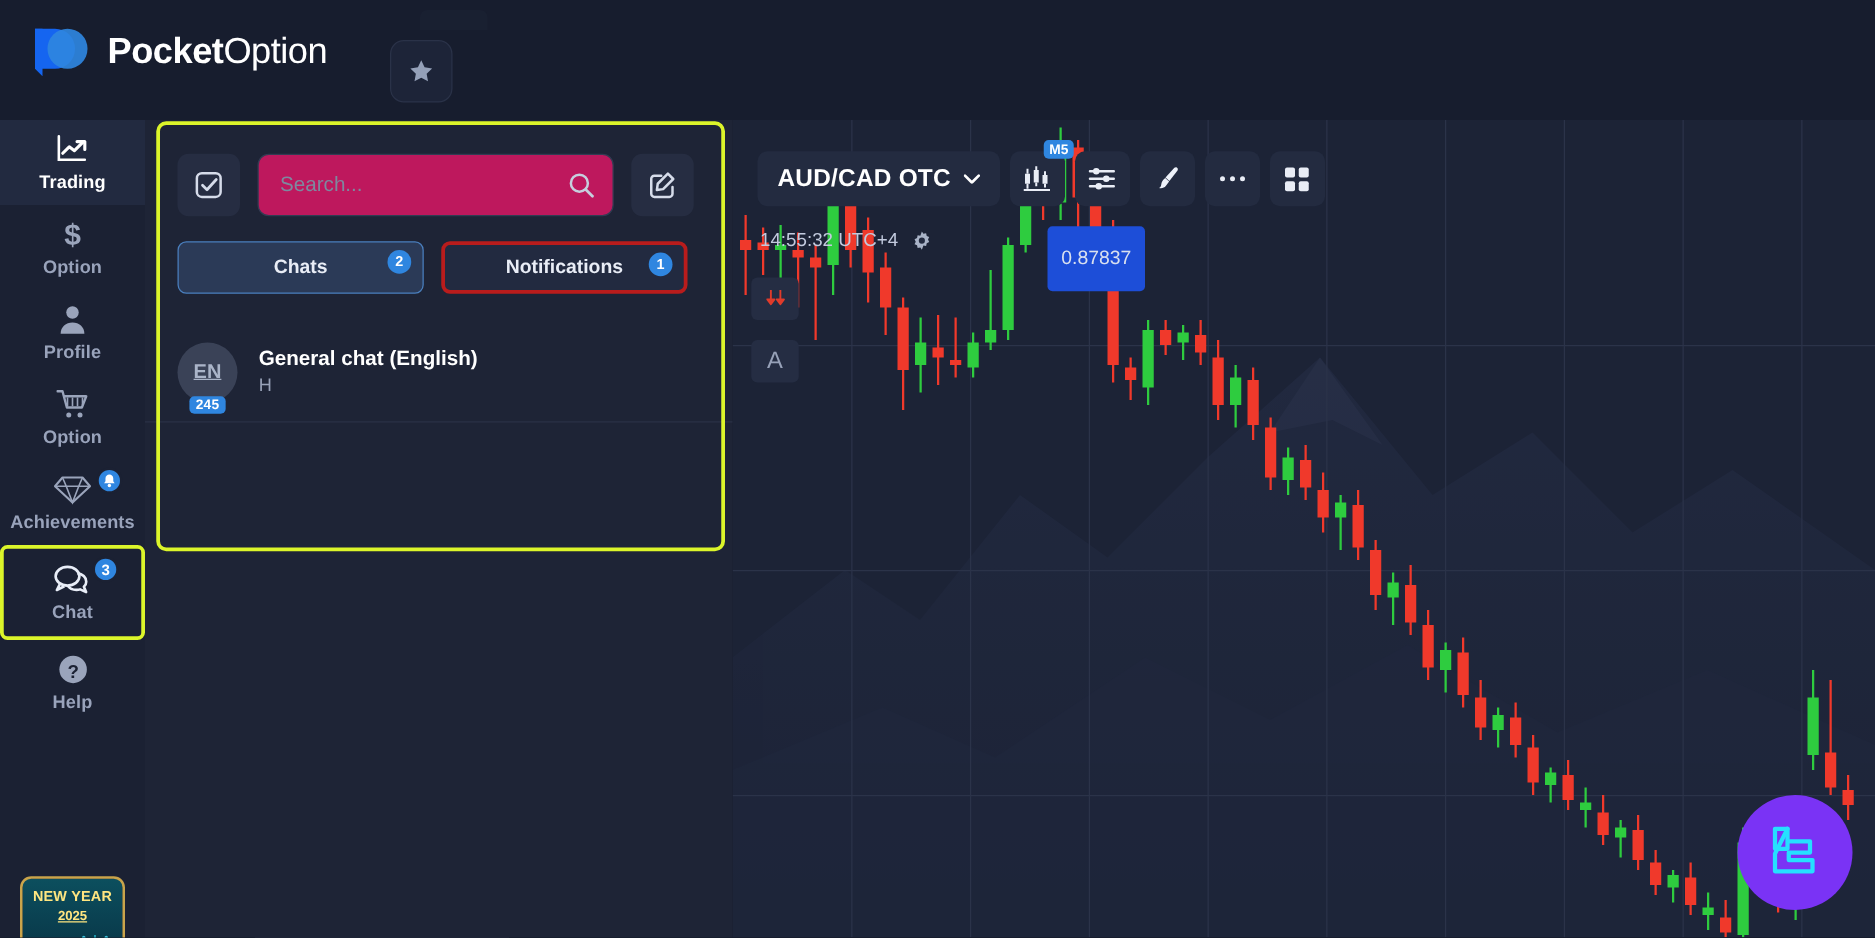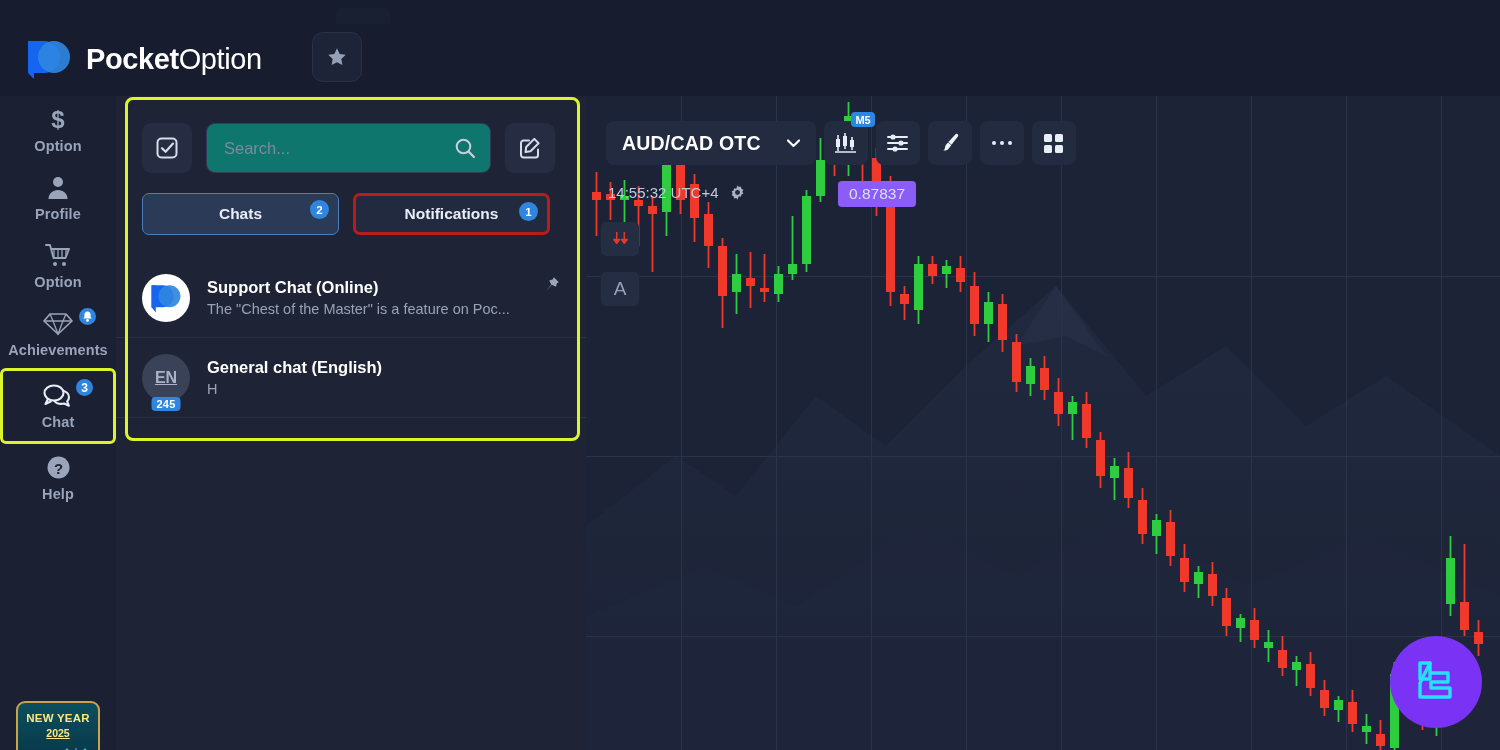--- a/index.html
+++ b/index.html
@@ -10,21 +10,21 @@
     overflow:hidden;
   }
   #app { position:relative; width:1500px; height:750px; }
 
   
   .header {
     position:absolute; left:0; top:0; width:1500px; height:96px;
     background:#171d2e; z-index:20;
   }
   .logo-wrap {
-    position:absolute; left:26px; top:39px;
+    position:absolute; left:26px; top:21px;
     display:flex; align-items:center; gap:14px;
   }
   .logo-mark { width:46px; height:40px; position:relative; }
   .logo-text { font-size:29px; font-weight:bold; color:#fff; letter-spacing:-0.4px; white-space:nowrap; }
   .logo-text .light { font-weight:300; }
   .fav-btn {
     position:absolute; left:312px; top:32px;
     width:50px; height:50px; border-radius:11px;
     background:#1d2438; border:1px solid #2a3248;
     display:flex; align-items:center; justify-content:center;
@@ -75,21 +75,21 @@
     position:absolute; left:125px; top:97px; width:455px; height:344px;
     border:3px solid #dcf52a; border-radius:8px; z-index:18; pointer-events:none;
   }
   .chat-toolbar { position:absolute; left:26px; top:27px; display:flex; align-items:center; gap:14px; }
   .sq-btn {
     width:50px; height:50px; border-radius:9px; background:#262d42;
     display:flex; align-items:center; justify-content:center;
   }
   .search-box {
     width:285px; height:50px; border-radius:9px;
-    background:#0f766e; border:1px solid #333b52;
+    background:#be185d; border:1px solid #333b52;
     display:flex; align-items:center; padding:0 14px 0 17px;
   }
   .search-input {
     flex:1; background:transparent; border:none; outline:none;
     color:#e6eaf3; font-size:16.5px; font-family:"Liberation Sans", sans-serif;
   }
   .search-input::placeholder { color:#7e889f; }
   .tabs { position:absolute; left:26px; top:97px; display:flex; gap:14px;justify-content:space-between; }
   .tab {
     position:relative; width:197px; height:42px; border-radius:7px;
@@ -135,39 +135,39 @@
     background:#1c2336; overflow:hidden;
   }
   .mountain { position:absolute; inset:0; opacity:.5; }
   .grid-line { position:absolute; background:#2b3349; }
   .grid-v { width:1px; height:654px; top:0; }
   .grid-h { height:1px; width:914px; left:0; }
 
   .chart-toolbar { position:absolute; left:20px; top:25px; display:flex; align-items:center; gap:8px; z-index:6; }
   .asset-btn {
     height:44px; border-radius:8px; background:#232b40;
-    display:flex; align-items:center; gap:26px; padding:0 16px;
+    display:flex; align-items:center; gap:10px; padding:0 16px;
     color:#fff; font-size:19.5px; font-weight:bold; letter-spacing:.2px;
   }
   .tb-btn {
     position:relative; width:44px; height:44px; border-radius:8px; background:#232b40;
     display:flex; align-items:center; justify-content:center;
   }
   .tf-badge {
     position:absolute; right:-7px; top:-9px; background:#2f86e0; color:#fff;
     font-size:11px; font-weight:bold; border-radius:4px; padding:1.5px 4px;
   }
   .clock-row {
     position:absolute; left:22px; top:88px; display:flex; align-items:center; gap:10px; z-index:6;
   }
   .clock-text { color:#c2cade; font-size:15px; }
   .price-tag {
     position:absolute; left:252px; top:85px; z-index:6;
-    background:#8b5cf6; color:#d9e0ef; font-size:15.5px;
-    padding:4px 11px; border-radius:4px;
+    background:#1d4ed8; color:#d9e0ef; font-size:15.5px;
+    padding:17px 11px; border-radius:4px;
   }
   .side-chip {
     position:absolute; left:15px; width:38px; height:34px; border-radius:5px;
     background:#252d43; display:flex; align-items:center; justify-content:center; z-index:6;
   }
   .chip-arrows { top:126px; }
   .chip-a { top:176px; color:#97a1b8; font-size:19px; background:#252d43; }
 
   .watermark {
     position:absolute; right:18px; bottom:22px; width:92px; height:92px;
@@ -198,20 +198,30 @@
 
     <div class="fav-btn">
       <svg width="22" height="22" viewBox="0 0 24 24">
         <path d="M12 2.5l2.9 6.1 6.6.9-4.8 4.6 1.2 6.6L12 17.6 6.1 20.7l1.2-6.6L2.5 9.5l6.6-.9z" fill="#94a0b8"></path>
       </svg>
     </div>
   </div>
 
   <div class="sidebar">
 
+    <div class="nav-item active">
+      <div class="nav-icon">
+        <svg width="27" height="25" viewBox="0 0 26 24">
+          <path d="M2 2v18h20" stroke="#fff" stroke-width="2" fill="none" stroke-linecap="round"></path>
+          <path d="M5 15l5-5 4 3 7-7" stroke="#fff" stroke-width="2.4" fill="none" stroke-linecap="round" stroke-linejoin="round"></path>
+          <path d="M16 6h6v6" stroke="#fff" stroke-width="2.4" fill="none" stroke-linecap="round" stroke-linejoin="round"></path>
+        </svg>
+      </div>
+      <div class="nav-label">Trading</div>
+    </div>
 
     <div class="nav-item">
       <div class="nav-icon">
         <svg width="20" height="26" viewBox="0 0 18 26">
           <text x="9" y="21" font-size="24" font-weight="bold" fill="#9aa4bb" text-anchor="middle" font-family="Liberation Sans, sans-serif">$</text>
         </svg>
       </div>
       <div class="nav-label">Option</div>
     </div>
 
@@ -334,38 +344,20 @@
         <span class="tab-badge">2</span>
       </div>
       <div class="tab">
         <span>Notifications</span>
         <span class="tab-badge">1</span>
       </div>
     </div>
 
     <div class="chat-list">
 
-      <div class="chat-row">
-        <div class="avatar support">
-          <svg width="34" height="30" viewBox="0 0 40 34">
-            <path d="M3 2 L3 28 L8 34 L8 2 Z" fill="#1565f0"></path>
-            <path d="M3 2 L16 2 A13 13 0 0 1 16 28 L3 28 Z" fill="#1565f0"></path>
-            <circle cx="24" cy="15" r="13" fill="#2f86e0" opacity="0.92"></circle>
-          </svg>
-        </div>
-        <div class="chat-meta">
-          <div class="chat-title">Support Chat (Online)</div>
-          <div class="chat-prev">The "Chest of the Master" is a feature on Poc...</div>
-        </div>
-        <div class="pin-icon">
-          <svg width="17" height="17" viewBox="0 0 18 18">
-            <path d="M11.5 1.2l5.3 5.3-2.1 1.3-1 3.5-4.4-2.1-6 6.8 5.4-6.9-2.1-4.4 3.6-1z" fill="#9aa4bb"></path>
-          </svg>
-        </div>
-      </div>
 
       <div class="chat-row">
         <div class="avatar en">
           <span>EN</span>
           <span class="av-badge">245</span>
         </div>
         <div class="chat-meta">
           <div class="chat-title">General chat (English)</div>
           <div class="chat-prev">H</div>
         </div>

